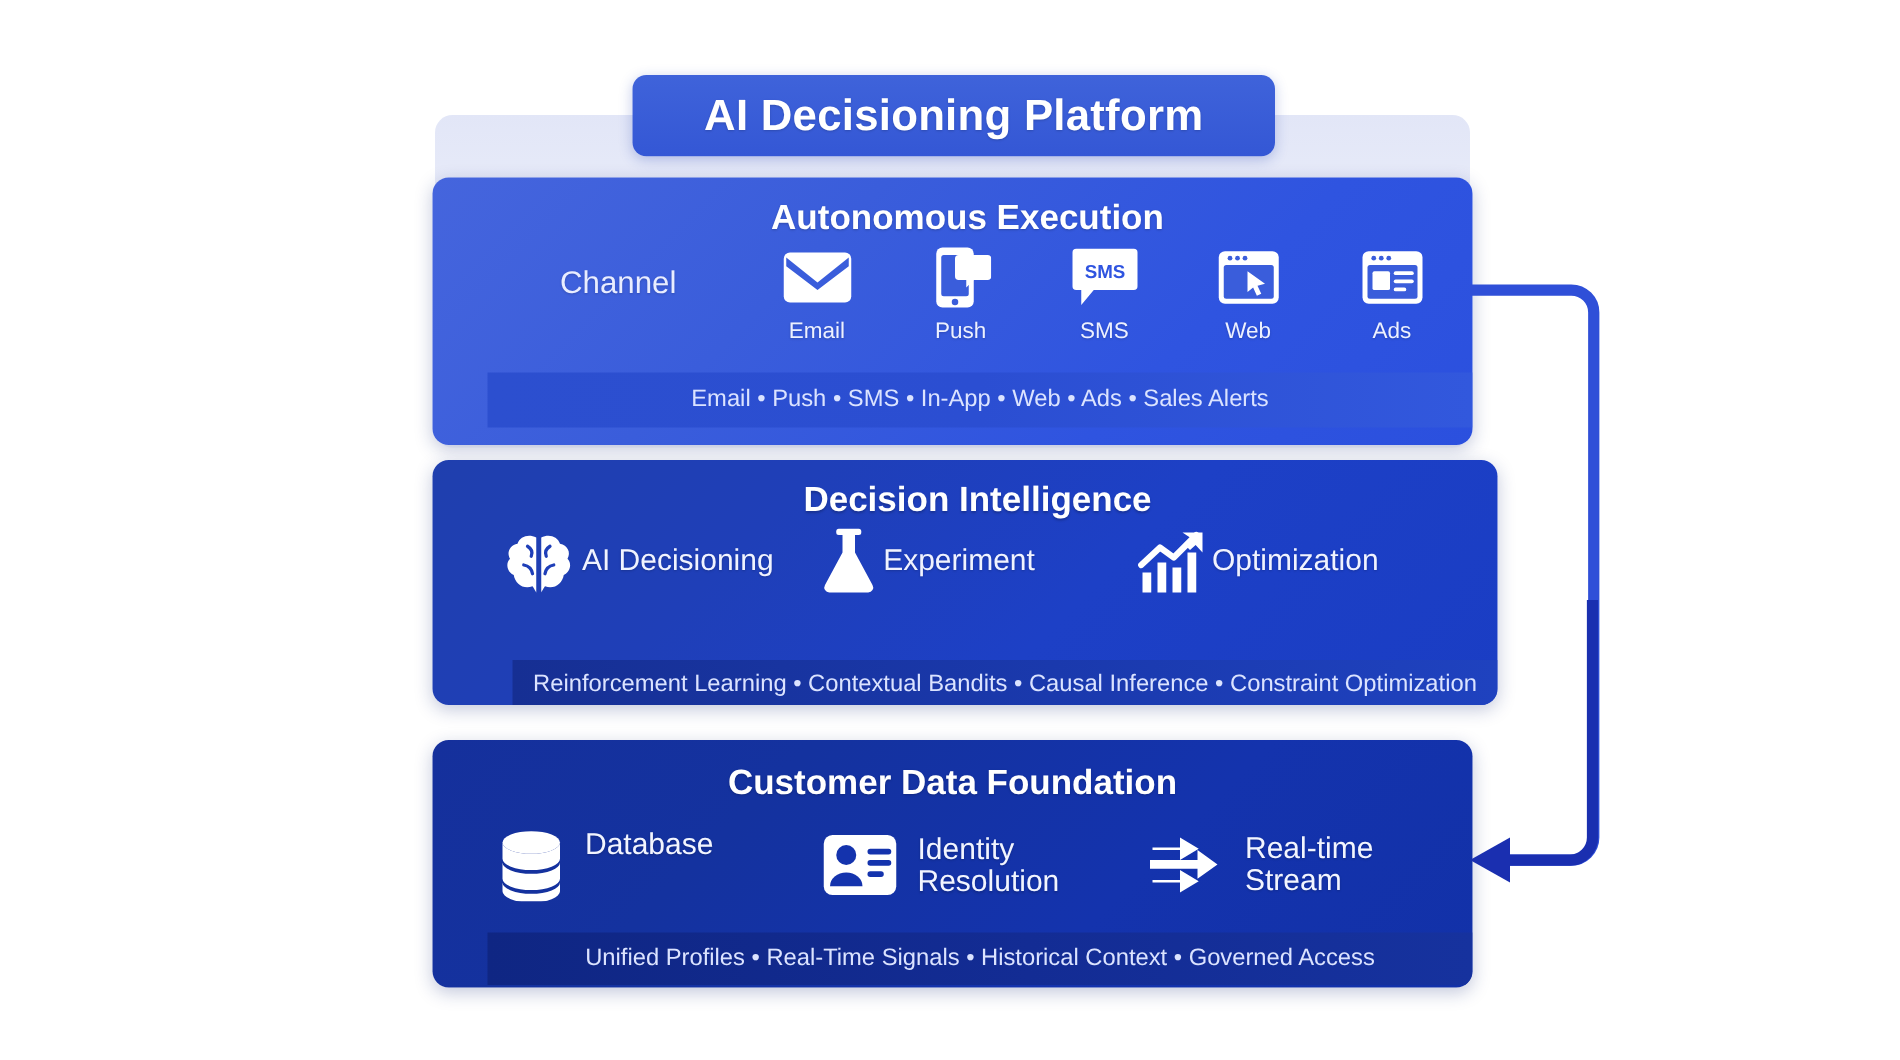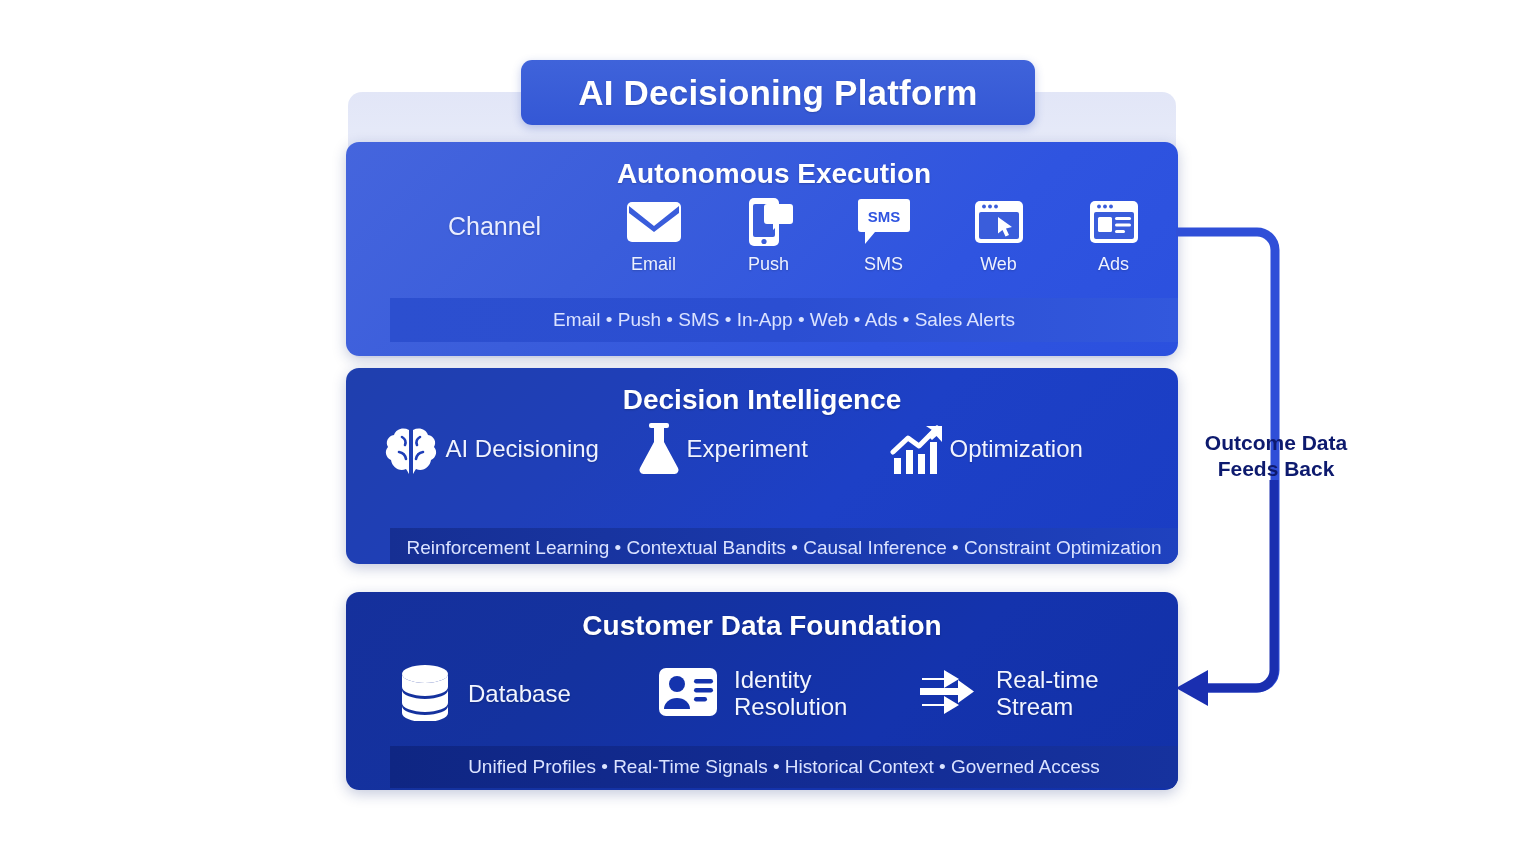--- a/index.html
+++ b/index.html
@@ -22,21 +22,20 @@
 
   
   .title-badge{
     position:absolute;
     left:506px; top:60px; width:514px; height:65px;
     background:linear-gradient(180deg,#3f63da 0%,#3457d5 100%);
     border-radius:11px;
     box-shadow:0 3px 10px rgba(40,70,180,.28);
     display:flex;align-items:center;justify-content:center;
     z-index:30;
-    margin-left:15px;
   }
   .title-badge span{
     color:#ffffff;
     font-size:35px;
     font-weight:bold;
     letter-spacing:.2px;
     text-shadow:0 1px 2px rgba(0,0,0,.18);
   }
 
   
@@ -91,20 +90,21 @@
   .channel .lbl{color:#edf1ff;font-size:18px;text-shadow:0 1px 2px rgba(0,0,0,.18);}
   #layer-exec .layer-footer{
     height:44px;
     background:linear-gradient(90deg,#2c4fcf 0%,#2b4ed2 50%,#3258dd 100%);
   }
 
   
   #layer-di{
     top:368px; height:196px;
     background:linear-gradient(135deg,#1f3fae 0%,#1f3fb8 30%,#1d40c6 60%,#1a3dc4 100%);
+    padding-left:20px;
   }
   #layer-di .layer-title{font-size:28px;padding-top:16px;}
   #layer-di .body{
     height:106px;display:flex;align-items:flex-start;justify-content:center;
     padding-top:6px;
   }
   .di-item{
     width:255px;text-align:center;
     display:flex;align-items:center;gap:4px;
   }
@@ -120,21 +120,21 @@
   #layer-cdf{
     top:592px; height:198px;
     background:linear-gradient(135deg,#15309c 0%,#14329f 30%,#1433ad 65%,#1231a8 100%);
   }
   #layer-cdf .layer-title{font-size:28px;padding-top:18px;}
   #layer-cdf .body{
     height:104px;display:flex;align-items:center;justify-content:center;
     gap:0px;padding-left:52px;
   }
   .cdf-item{
-    display:flex;align-items:center;gap:16px;
+    display:flex;gap:16px;
     width:268px;
   }
   .cdf-item .lbl{color:#f2f5ff;font-size:24px;line-height:1.12;text-shadow:0 1px 2px rgba(0,0,0,.2);}
   #layer-cdf .layer-footer{
     height:42px;
     background:linear-gradient(90deg,#0f2683 0%,#132c94 55%,#16329e 100%);
     font-size:19px;
   }
 
   
@@ -343,18 +343,14 @@
 
   <div class="feedback">
     <svg width="300" height="560" viewBox="0 0 300 560">
       <path d="M26 52 H107 A18 18 0 0 1 125 70 V490 A18 18 0 0 1 107 508 H52" stroke="#2f4fd8" stroke-width="9" fill="none" stroke-linecap="butt"></path>
       <path d="M26 508 H60 A18 18 0 0 0 78 490 V300" stroke="#1a2fb0" stroke-width="9" fill="none" opacity="0"></path>
       <path d="M124 300 V490 A18 18 0 0 1 106 508 H52" stroke="#1a2fb0" stroke-width="9" fill="none"></path>
       <path d="M26 508 L58 490 L58 526 Z" fill="#1a2fb0"></path>
     </svg>
   </div>
 
-  <div class="feedback-label">
-    <div>Outcome Data</div>
-    <div>Feeds Back</div>
-  </div>
 
 </div>
 
 </body></html>

